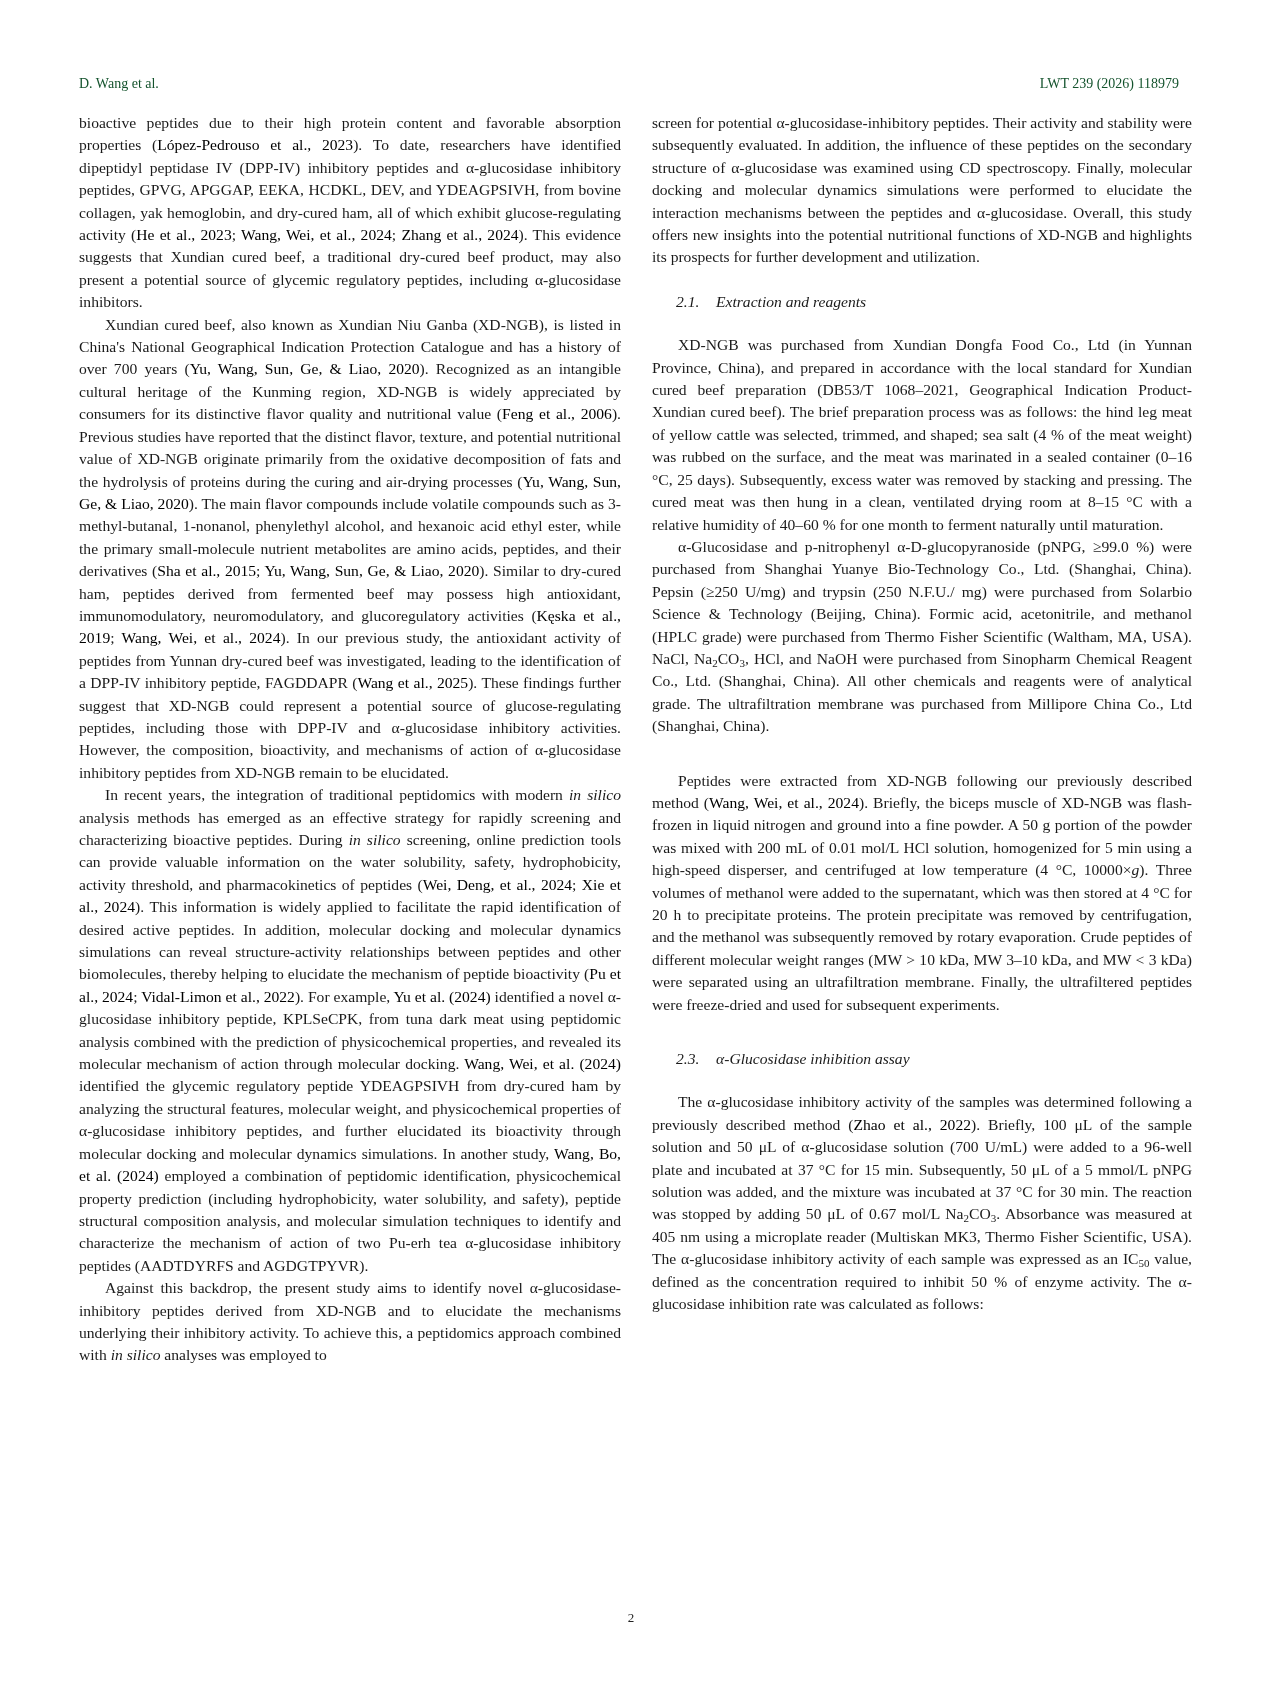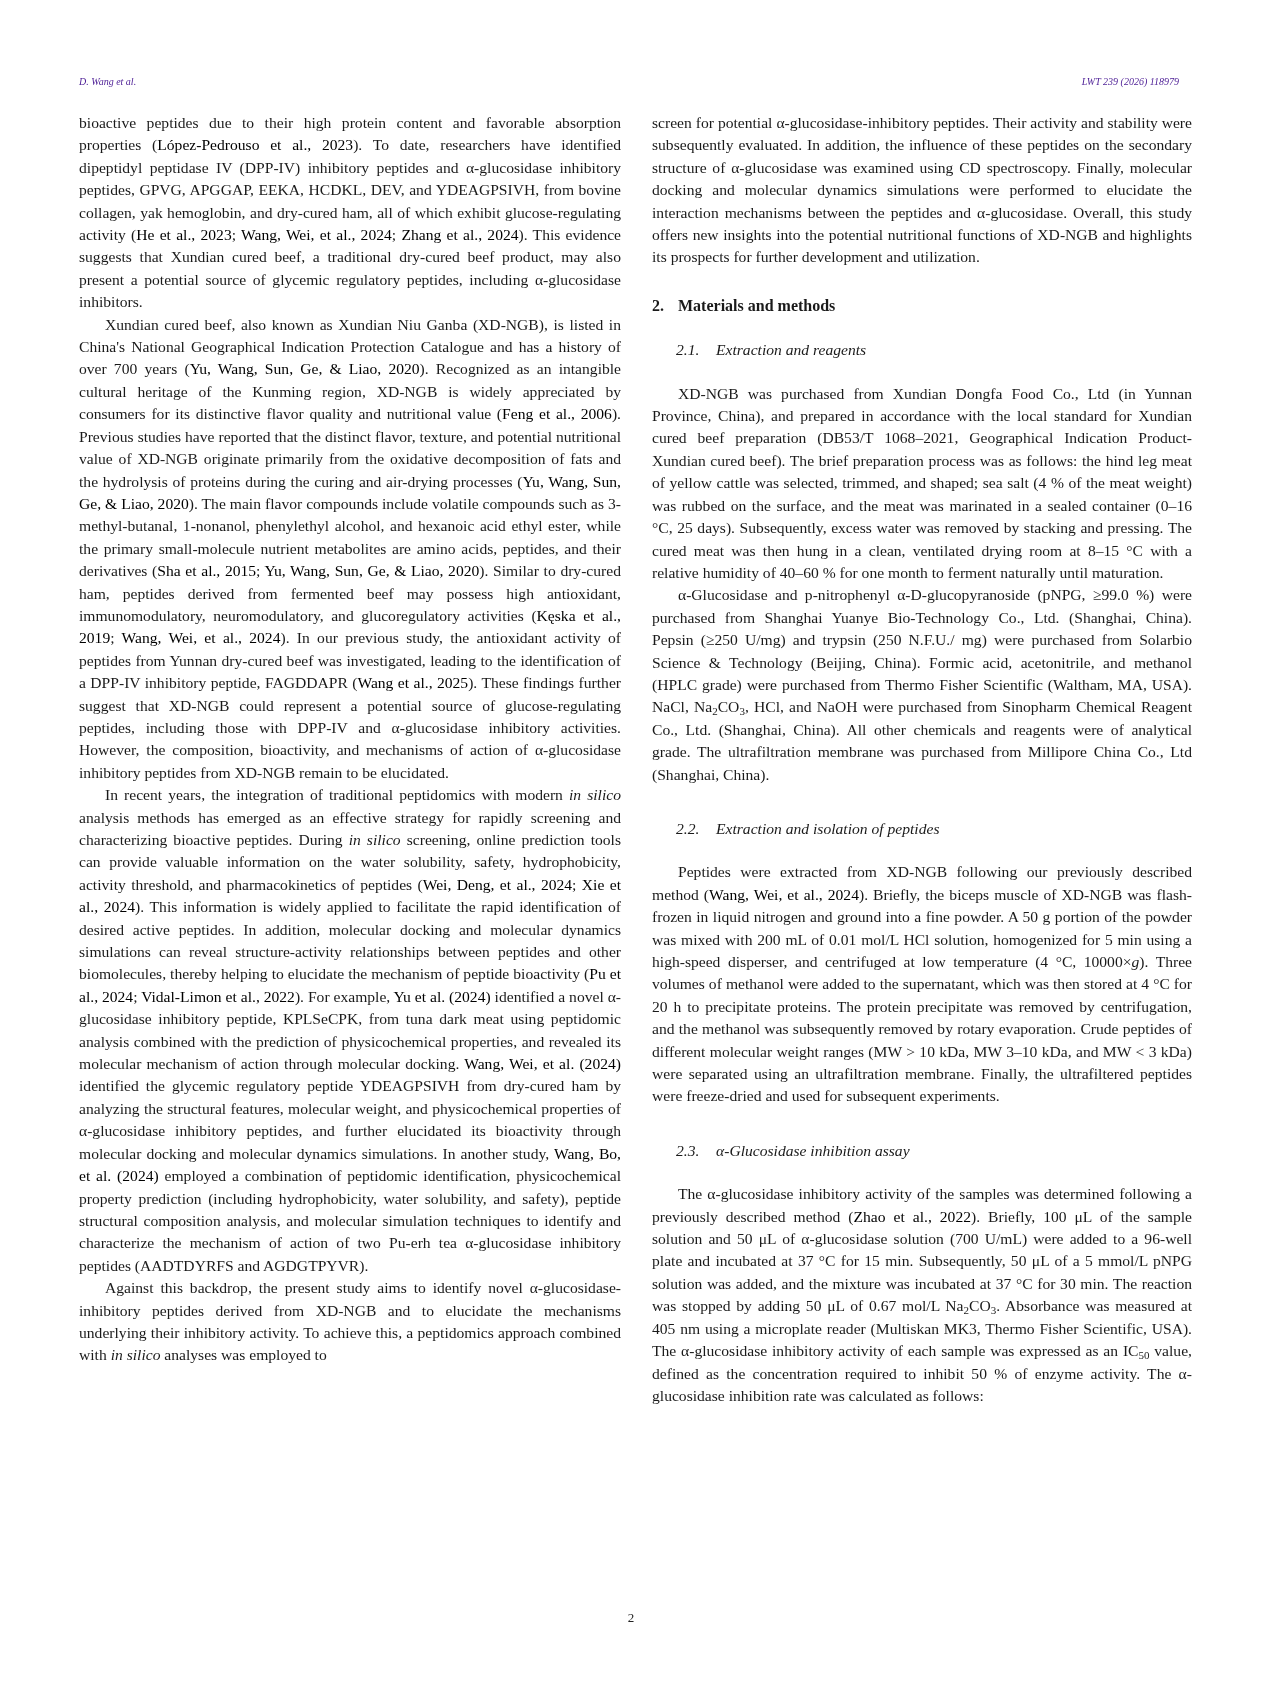--- a/index.html
+++ b/index.html
@@ -1,18 +1,18 @@
 <!DOCTYPE html>
 <html><head>
 <meta charset="utf-8">
 <style>
   html, body { margin: 0; padding: 0; background: #ffffff; }
   body { width: 1262px; height: 1683px; position: relative; overflow: hidden;
          font-family: "Liberation Serif", "DejaVu Serif", serif; color: #1a1a1a; }
-  .running-head { position: absolute; top: 76px; font-size: 10px; font-style: italic; color: #4c1d95; }
+  .running-head { position: absolute; top: 76px; font-size: 14px; color: #14532d; }
   .rh-left { left: 79px; }
   .rh-right { right: 83px; text-align: right; }
   .col { position: absolute; top: 112px; width: 542px; font-size: 15.6px; line-height: 22.4px;
          text-align: justify; hyphens: manual; }
   .col-left { left: 79px; }
   .col-right { left: 652px; width: 540px; }
   .col p { margin: 0; }
   .col p.indent { text-indent: 26px; }
   .cite { color: #000000; text-decoration: none; cursor: pointer; }
   .ital { font-style: italic; }
@@ -37,29 +37,27 @@
   <p class="indent"><span>Xundian cured beef, also known as Xundian Niu Ganba (XD-NGB), is listed in China's National Geographical Indication Protection Catalogue and has a history of over 700 years (</span><a class="cite">Yu, Wang, Sun, Ge, &amp; Liao, 2020</a><span>). Recognized as an intangible cultural heritage of the Kunming region, XD-NGB is widely appreciated by consumers for its distinctive flavor quality and nutritional value (</span><a class="cite">Feng et al., 2006</a><span>). Previous studies have reported that the distinct flavor, texture, and potential nutritional value of XD-NGB originate primarily from the oxidative decomposition of fats and the hydrolysis of proteins during the curing and air-drying processes (</span><a class="cite">Yu, Wang, Sun, Ge, &amp; Liao, 2020</a><span>). The main flavor compounds include volatile compounds such as 3-methyl-butanal, 1-nonanol, phenylethyl alcohol, and hexanoic acid ethyl ester, while the primary small-molecule nutrient metabolites are amino acids, peptides, and their derivatives (</span><a class="cite">Sha et al., 2015</a><span>; </span><a class="cite">Yu, Wang, Sun, Ge, &amp; Liao, 2020</a><span>). Similar to dry-cured ham, peptides derived from fermented beef may possess high antioxi­dant, immunomodulatory, neuromodulatory, and glucoregulatory ac­tivities (</span><a class="cite">Kęska et al., 2019</a><span>; </span><a class="cite">Wang, Wei, et al., 2024</a><span>). In our previous study, the antioxidant activity of peptides from Yunnan dry-cured beef was investigated, leading to the identification of a DPP-IV inhibitory peptide, FAGDDAPR (</span><a class="cite">Wang et al., 2025</a><span>). These findings further suggest that XD-NGB could represent a potential source of glucose-regulating peptides, including those with DPP-IV and α-glucosidase inhibitory ac­tivities. However, the composition, bioactivity, and mechanisms of ac­tion of α-glucosidase inhibitory peptides from XD-NGB remain to be elucidated.</span></p>
 
   <p class="indent"><span>In recent years, the integration of traditional peptidomics with modern </span><span class="ital">in silico</span><span> analysis methods has emerged as an effective strategy for rapidly screening and characterizing bioactive peptides. During </span><span class="ital">in silico</span><span> screening, online prediction tools can provide valuable informa­tion on the water solubility, safety, hydrophobicity, activity threshold, and pharmacokinetics of peptides (</span><a class="cite">Wei, Deng, et al., 2024</a><span>; </span><a class="cite">Xie et al., 2024</a><span>). This information is widely applied to facilitate the rapid identi­fication of desired active peptides. In addition, molecular docking and molecular dynamics simulations can reveal structure-activity relation­ships between peptides and other biomolecules, thereby helping to elucidate the mechanism of peptide bioactivity (</span><a class="cite">Pu et al., 2024</a><span>; </span><a class="cite">Vidal-Limon et al., 2022</a><span>). For example, </span><a class="cite">Yu et al. (2024)</a><span> identified a novel α-glucosidase inhibitory peptide, KPLSeCPK, from tuna dark meat using peptidomic analysis combined with the prediction of physico­chemical properties, and revealed its molecular mechanism of action through molecular docking. </span><a class="cite">Wang, Wei, et al. (2024)</a><span> identified the glycemic regulatory peptide YDEAGPSIVH from dry-cured ham by analyzing the structural features, molecular weight, and physicochem­ical properties of α-glucosidase inhibitory peptides, and further eluci­dated its bioactivity through molecular docking and molecular dynamics simulations. In another study, </span><a class="cite">Wang, Bo, et al. (2024)</a><span> employed a combination of peptidomic identification, physicochemical property prediction (including hydrophobicity, water solubility, and safety), peptide structural composition analysis, and molecular simula­tion techniques to identify and characterize the mechanism of action of two Pu-erh tea α-glucosidase inhibitory peptides (AADTDYRFS and AGDGTPYVR).</span></p>
 
   <p class="indent"><span>Against this backdrop, the present study aims to identify novel α-glucosidase-inhibitory peptides derived from XD-NGB and to elucidate the mechanisms underlying their inhibitory activity. To achieve this, a peptidomics approach combined with </span><span class="ital">in silico</span><span> analyses was employed to</span></p>
 </div>
 
 <div class="col col-right">
   <p>screen for potential α-glucosidase-inhibitory peptides. Their activity and stability were subsequently evaluated. In addition, the influence of these peptides on the secondary structure of α-glucosidase was examined using CD spectroscopy. Finally, molecular docking and molecular dy­namics simulations were performed to elucidate the interaction mech­anisms between the peptides and α-glucosidase. Overall, this study offers new insights into the potential nutritional functions of XD-NGB and highlights its prospects for further development and utilization.</p>
 
-  <div class="sec-head"><span class="num">2.</span><span>Materials and methods</span></div>
 
   <div class="subsec-head"><span class="num">2.1.</span><span>Extraction and reagents</span></div>
 
   <p class="indent">XD-NGB was purchased from Xundian Dongfa Food Co., Ltd (in Yunnan Province, China), and prepared in accordance with the local standard for Xundian cured beef preparation (DB53/T 1068–2021, Geographical Indication Product-Xundian cured beef). The brief prepa­ration process was as follows: the hind leg meat of yellow cattle was selected, trimmed, and shaped; sea salt (4 % of the meat weight) was rubbed on the surface, and the meat was marinated in a sealed container (0–16 °C, 25 days). Subsequently, excess water was removed by stacking and pressing. The cured meat was then hung in a clean, ventilated drying room at 8–15 °C with a relative humidity of 40–60 % for one month to ferment naturally until maturation.</p>
   <p class="indent"><span>α-Glucosidase and p-nitrophenyl α-D-glucopyranoside (pNPG, ≥99.0 %) were purchased from Shanghai Yuanye Bio-Technology Co., Ltd. (Shanghai, China). Pepsin (≥250 U/mg) and trypsin (250 N.F.U./ mg) were purchased from Solarbio Science &amp; Technology (Beijing, China). Formic acid, acetonitrile, and methanol (HPLC grade) were purchased from Thermo Fisher Scientific (Waltham, MA, USA). NaCl, Na</span><sub>2</sub><span>CO</span><sub>3</sub><span>, HCl, and NaOH were purchased from Sinopharm Chemical Reagent Co., Ltd. (Shanghai, China). All other chemicals and reagents were of analytical grade. The ultrafiltration membrane was purchased from Millipore China Co., Ltd (Shanghai, China).</span></p>
 
   <div class="gap-big"></div>
-  <div class="subsec-head" style="margin-top:0"><span class="num">2.2.</span><span>Extraction and isolation of peptides</span></div>
 
   <p class="indent"><span>Peptides were extracted from XD-NGB following our previously described method (</span><a class="cite">Wang, Wei, et al., 2024</a><span>). Briefly, the biceps muscle of XD-NGB was flash-frozen in liquid nitrogen and ground into a fine powder. A 50 g portion of the powder was mixed with 200 mL of 0.01 mol/L HCl solution, homogenized for 5 min using a high-speed disperser, and centrifuged at low temperature (4 °C, 10000×</span><span class="ital">g</span><span>). Three volumes of methanol were added to the supernatant, which was then stored at 4 °C for 20 h to precipitate proteins. The protein precipitate was removed by centrifugation, and the methanol was subsequently removed by rotary evaporation. Crude peptides of different molecular weight ranges (MW &gt; 10 kDa, MW 3–10 kDa, and MW &lt; 3 kDa) were separated using an ultrafiltration membrane. Finally, the ultrafiltered peptides were freeze-dried and used for subsequent experiments.</span></p>
 
   <div class="gap-big"></div>
   <div class="subsec-head" style="margin-top:0"><span class="num">2.3.</span><span>α-Glucosidase inhibition assay</span></div>
 
   <p class="indent"><span>The α-glucosidase inhibitory activity of the samples was determined following a previously described method (</span><a class="cite">Zhao et al., 2022</a><span>). Briefly, 100 μL of the sample solution and 50 μL of α-glucosidase solution (700 U/mL) were added to a 96-well plate and incubated at 37 °C for 15 min. Subsequently, 50 μL of a 5 mmol/L pNPG solution was added, and the mixture was incubated at 37 °C for 30 min. The reaction was stopped by adding 50 μL of 0.67 mol/L Na</span><sub>2</sub><span>CO</span><sub>3</sub><span>. Absorbance was measured at 405 nm using a microplate reader (Multiskan MK3, Thermo Fisher Scientific, USA). The α-glucosidase inhibitory activity of each sample was expressed as an IC</span><sub>50</sub><span> value, defined as the concentration required to inhibit 50 % of enzyme activity. The α-glucosidase inhibition rate was calculated as follows:</span></p>
 </div>
 
 <div class="page-number">2</div>

